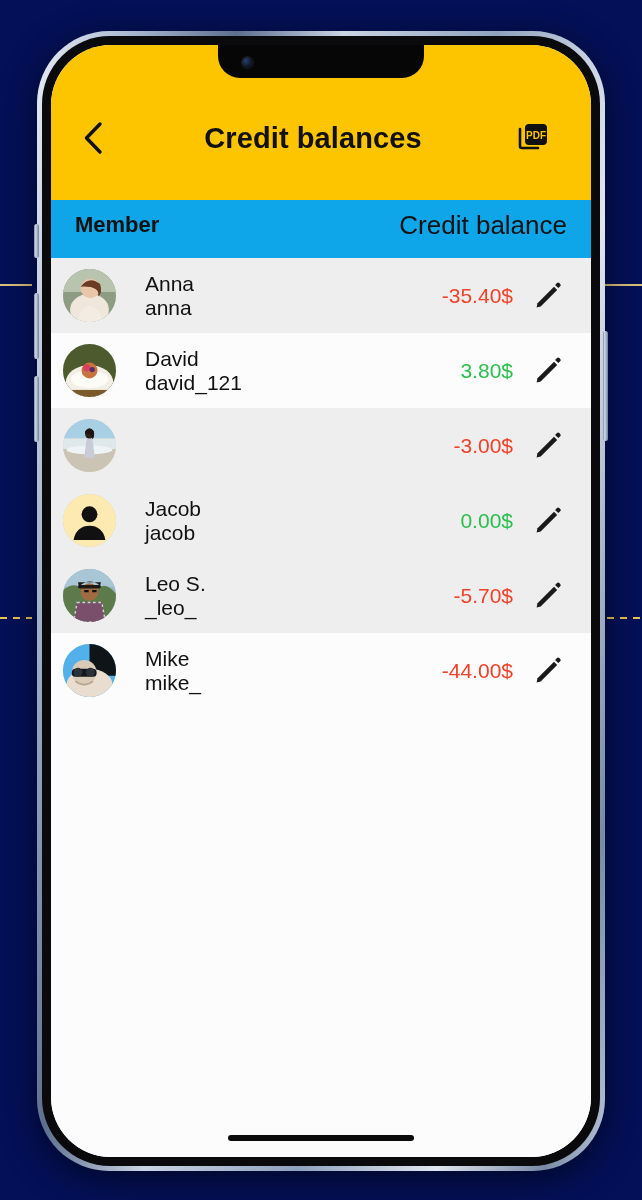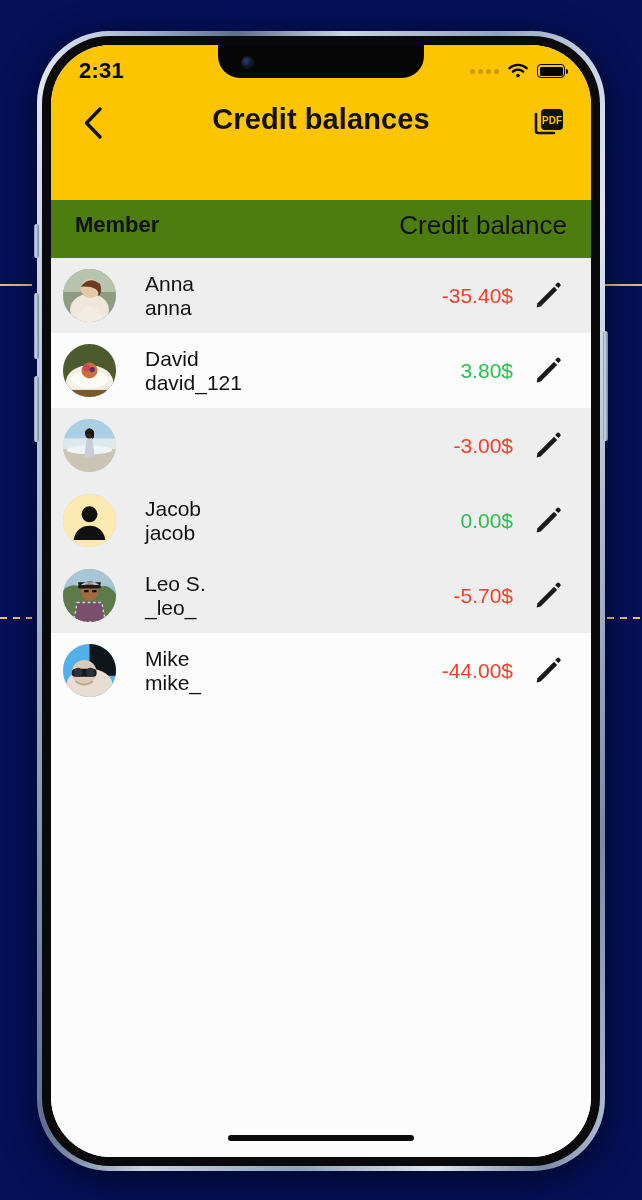--- a/index.html
+++ b/index.html
@@ -99,43 +99,43 @@
     position: relative; padding: 1.5px;
   }
   .batt::after {
     content: ""; position: absolute; right: -4px; top: 4px;
     width: 2.4px; height: 5px; background: #000; border-radius: 0 2px 2px 0;
   }
   .batt-fill { height: 100%; background: #000; border-radius: 1.5px; }
 
   
   .navbar {
-    position: absolute; left: 0; right: 0; top: 58px;
+    position: absolute; left: 0; right: 16px; top: 58px;
     height: 70px;
-    display: flex; align-items: flex-start;
+    display: flex; align-items: center;
     padding: 0 22px 0 22px;
   }
   .nav-back {
     width: 40px; height: 40px;
     display: flex; align-items: center; justify-content: center;
     flex: 0 0 auto;
   }
   .nav-title {
     flex: 1 1 auto; text-align: center;
     font-size: 29px; font-weight: 700; color: #111;
     letter-spacing: .1px;
   }
   .nav-pdf {
     width: 40px; height: 40px; flex: 0 0 auto;
     display: flex; align-items: center; justify-content: center;
   }
 
   
   .list-head {
-    background: #4d7c0f;
+    background: #0ea5e9;
     display: flex; align-items: center;
     padding: 8px 22px 16px 24px;
     height: 58px;
     gap: 24px;
   }
   .list-head .col-member  { font-size: 22px; font-weight: 700; color: #111; }
   .list-head .col-balance { margin-left: auto; font-size: 26px; font-weight: 400; color: #111; padding-right: 2px; }
 
   .rows { background: #fff; }
   .row {
@@ -202,39 +202,20 @@
 
   <div class="phone-inner">
     <div class="screen">
       <div class="screen-body">
 
         <div class="app-header">
           <div class="notch">
             <div class="notch-cam"></div>
           </div>
 
-          <div class="statusbar">
-            <div class="status-time">2:31</div>
-            <div class="status-right">
-              <div class="sig-dots">
-                  <i></i>
-                  <i></i>
-                  <i></i>
-                  <i></i>
-                </div>
-              <svg class="wifi-ic" viewBox="0 0 24 18">
-                <path d="M12 16.2a2 2 0 1 0 0-4 2 2 0 0 0 0 4z" fill="#000"></path>
-                <path d="M6.2 9.8a8.6 8.6 0 0 1 11.6 0" stroke="#000" stroke-width="2.6" fill="none" stroke-linecap="round"></path>
-                <path d="M2.4 5.8a14.2 14.2 0 0 1 19.2 0" stroke="#000" stroke-width="2.6" fill="none" stroke-linecap="round"></path>
-              </svg>
-              <div class="batt">
-                  <div class="batt-fill"></div>
-                </div>
-            </div>
-          </div>
 
           <div class="navbar">
             <div class="nav-back">
               <svg width="24" height="34" viewBox="0 0 24 34">
                 <path d="M19 3 L5.5 17 L19 31" stroke="#111" stroke-width="3.4" fill="none" stroke-linecap="round" stroke-linejoin="round"></path>
               </svg>
             </div>
             <div class="nav-title">Credit balances</div>
             <div class="nav-pdf">
               <svg width="36" height="36" viewBox="0 0 36 36">

